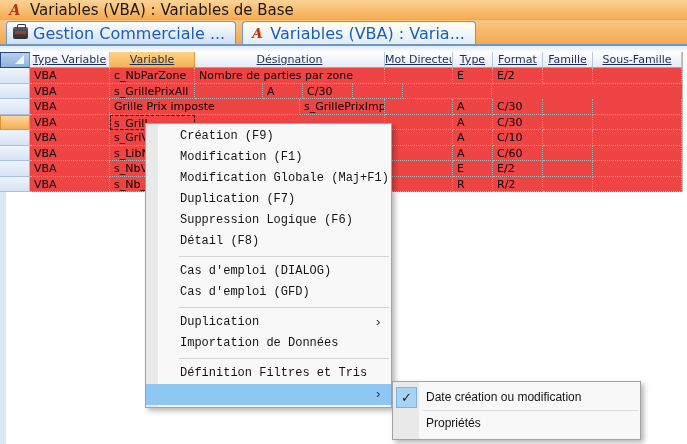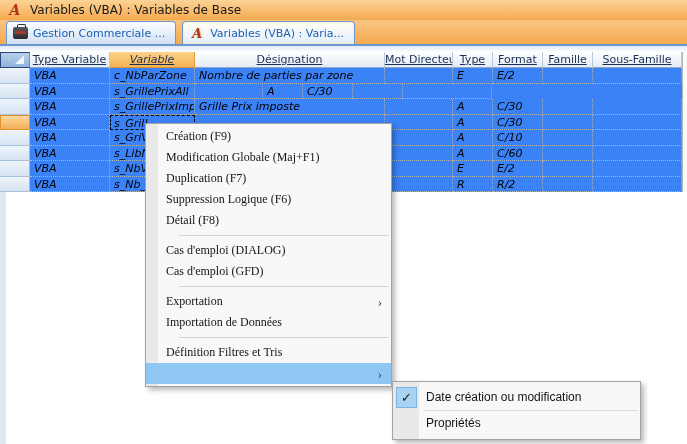--- a/index.html
+++ b/index.html
@@ -6,78 +6,78 @@
   html,body { width:687px; height:444px; overflow:hidden; }
   body { position:relative; font-family:"DejaVu Sans", sans-serif; background:#ffffff; }
 
   
   .titlebar { position:absolute; left:0; top:0; width:687px; height:20px;
     background:linear-gradient(#fbd396,#f6ac52); display:flex; align-items:center;
     border-bottom:1px solid #eda84f; }
   .applogo { width:18px; height:16px; margin-left:6px; font-family:"DejaVu Serif", serif;
     font-style:italic; font-weight:bold; font-size:14px; line-height:16px; color:#b5321e;
     text-shadow:1px 0 0 #e8c06a; text-align:center; }
-  .titletext { margin-left:6px; font-size:12px; color:#1a1a1a; }
+  .titletext { margin-left:6px; font-size:15px; color:#1a1a1a; }
 
   
   .tabstrip { position:absolute; left:0; top:20px; width:687px; height:26px;
     background:linear-gradient(#f8c684,#f5a94f); border-bottom:2px solid #6b97cf;
     display:flex; align-items:flex-end; }
   .tab { height:23px; margin-left:6px; display:flex; align-items:center;
     border:1px solid #6f9ad0; border-bottom:none; border-radius:4px 4px 0 0;
     background:linear-gradient(#fdfeff,#cfdff2); padding:0 10px 0 6px; cursor:pointer; }
   .tab.active { background:linear-gradient(#fffdf4 10%,#eef4fb 60%,#e2ecf7);
     box-shadow:0 0 3px #ffe9b0 inset; }
-  .tablabel { font-size:11px; color:#1a5fb5; margin-left:5px; white-space:nowrap; }
+  .tablabel { font-size:16px; color:#1a5fb5; margin-left:5px; white-space:nowrap; }
   .briefcase { width:15px; height:12px; background:linear-gradient(#5a5a5a,#2c2c2c);
     border-radius:2px; position:relative; }
   .briefcase:before { content:""; position:absolute; left:4px; top:-3px; width:7px; height:3px;
     border:1px solid #333; border-bottom:none; border-radius:2px 2px 0 0; }
   .briefcase:after { content:""; position:absolute; left:2px; top:4px; width:11px; height:3px;
     background:#a33b2a; }
   .applogo.small { margin:0; font-size:13px; width:16px; height:15px; line-height:15px; }
 
   .headergap { position:absolute; left:0; top:46px; width:687px; height:6px;
     background:linear-gradient(#dfe9f5,#fdfeff); }
 
   
   .grid { position:absolute; left:0; top:52px; width:687px; }
   .hrow, .tr { display:flex; }
   .hrow { height:16px; }
-  .tr { height:15.5px; background:#3b82f6;font-style:italic; }
+  .tr { height:15.5px; background:#ef4444; }
   .hsel { width:30px; background:linear-gradient(#bad0ea,#8fb2dc);
     border:1px solid #27497e; border-right:1px solid #6d8fbd; position:relative; }
   .hsel .tri { position:absolute; right:5px; bottom:3px; width:0; height:0;
     border-bottom:9px solid #eef4fa; border-left:9px solid transparent; }
   .th { background:linear-gradient(#ffffff,#e3ebf4); border-right:1px solid #b9c9dc;
     border-bottom:1px solid #8fa8c6; font-size:11px; line-height:15px; color:#1b2f55;
     text-align:center; text-decoration:underline; overflow:hidden; white-space:nowrap; cursor:pointer; }
   .th.sorted { background:linear-gradient(#fcd388,#f6b253); border-right:1px solid #e09a3a;
-    border-bottom:1px solid #d8922f;font-style:italic; }
+    border-bottom:1px solid #d8922f; }
   .sel { width:30px; background:linear-gradient(#eef4fb,#d7e3f3);
     border-right:1px solid #9fb9da; border-bottom:1px solid #a9c0de; cursor:pointer; }
   .sel.selrow { background:linear-gradient(#fcd79e,#f5ae55); border:1px solid #e0922f; }
   .td { font-size:11px; line-height:15px; color:#000; padding-left:4px;
     border-right:1px dotted #ababab; border-bottom:1px dotted #b5b5b5;
     overflow:hidden; white-space:nowrap; }
   .td.focus { border:1px dashed #000; padding-left:3px; }
   .c0{width:80px}.c1{width:85px}.c2{width:190px}.c3{width:68px}
   .c4{width:40px}.c5{width:50px}.c6{width:50px}.c7{width:89px}
 
   .rightstrip { position:absolute; left:682px; top:52px; width:5px; height:140px;
     background:#fafafa; border-left:1px solid #b5b5b5; }
   .leftstrip { position:absolute; left:0; top:192px; width:6px; height:252px; background:#dde7f2; }
 
   
   .menu { position:absolute; background:#f8f8f8; border:1px solid #a3a3a3;
     box-shadow:3px 3px 5px rgba(0,0,0,0.28); padding:2px 0; z-index:10; }
   .menu .gutter { position:absolute; left:0; top:0; bottom:0; width:12px; background:#e9e9e9; }
   .mainmenu { left:145px; top:123px; width:247px; }
   .mitem { position:relative; height:21px; line-height:21px; font-size:12px; color:#141414;
-    font-family:Liberation Serif, serif; padding-left:20px; cursor:pointer; white-space:nowrap; }
+    font-family:Liberation Mono, monospace; padding-left:34px; cursor:pointer; white-space:nowrap; }
   .mitem.hl { background:#8fc7f3; }
   .msep { height:1px; background:#d4d4d4; margin:4px 2px 4px 33px; }
   .marrow { position:absolute; right:9px; top:0; font-size:13px; color:#333; }
 
   .submenu { left:392px; top:381px; width:249px; padding:3px 0; }
   .submenu .gutter { width:26px; }
   .sitem { position:relative; height:25px; line-height:25px; font-size:12px; color:#141414;
     font-family:"Liberation Sans", sans-serif; padding-left:33px; cursor:pointer; white-space:nowrap; }
   .ssep { height:1px; background:#dcdcdc; margin:0 2px 0 30px; }
   .checkbox { position:absolute; left:3px; top:2px; width:21px; height:21px;
@@ -138,22 +138,22 @@
     <div class="td c3"></div>
     <div class="td c4">A</div>
     <div class="td c5">C/30</div>
     <div class="td c6"></div>
     <div class="td c7"></div>
   </div>
 
   <div class="tr">
     <div class="sel"></div>
     <div class="td c0">VBA</div>
+    <div class="td c2">Grille Prix imposte</div>
     <div class="td c1">s_GrillePrixImp</div>
-    <div class="td c2">Grille Prix imposte</div>
     <div class="td c3"></div>
     <div class="td c4">A</div>
     <div class="td c5">C/30</div>
     <div class="td c6"></div>
     <div class="td c7"></div>
   </div>
 
   <div class="tr">
     <div class="sel selrow"></div>
     <div class="td c0">VBA</div>
@@ -214,30 +214,31 @@
     <div class="td c7"></div>
   </div>
 </div>
 
 <div class="rightstrip"></div>
 <div class="leftstrip"></div>
 
 <div class="menu mainmenu">
   <div class="gutter"></div>
   <div class="mitem">Création (F9)</div>
+  <div class="mitem">Modification (F1)</div>
   <div class="mitem">Modification Globale (Maj+F1)</div>
   <div class="mitem">Duplication (F7)</div>
   <div class="mitem">Suppression Logique (F6)</div>
   <div class="mitem">Détail (F8)</div>
   <div class="msep"></div>
   <div class="mitem">Cas d'emploi (DIALOG)</div>
   <div class="mitem">Cas d'emploi (GFD)</div>
   <div class="msep"></div>
   <div class="mitem">
-    <span>Exportation</span>
+    <span>Duplication</span>
     <span class="marrow">›</span>
   </div>
   <div class="mitem">Importation de Données</div>
   <div class="msep"></div>
   <div class="mitem">Définition Filtres et Tris</div>
   <div class="mitem hl">
     <span class="marrow">›</span>
   </div>
 </div>
 

